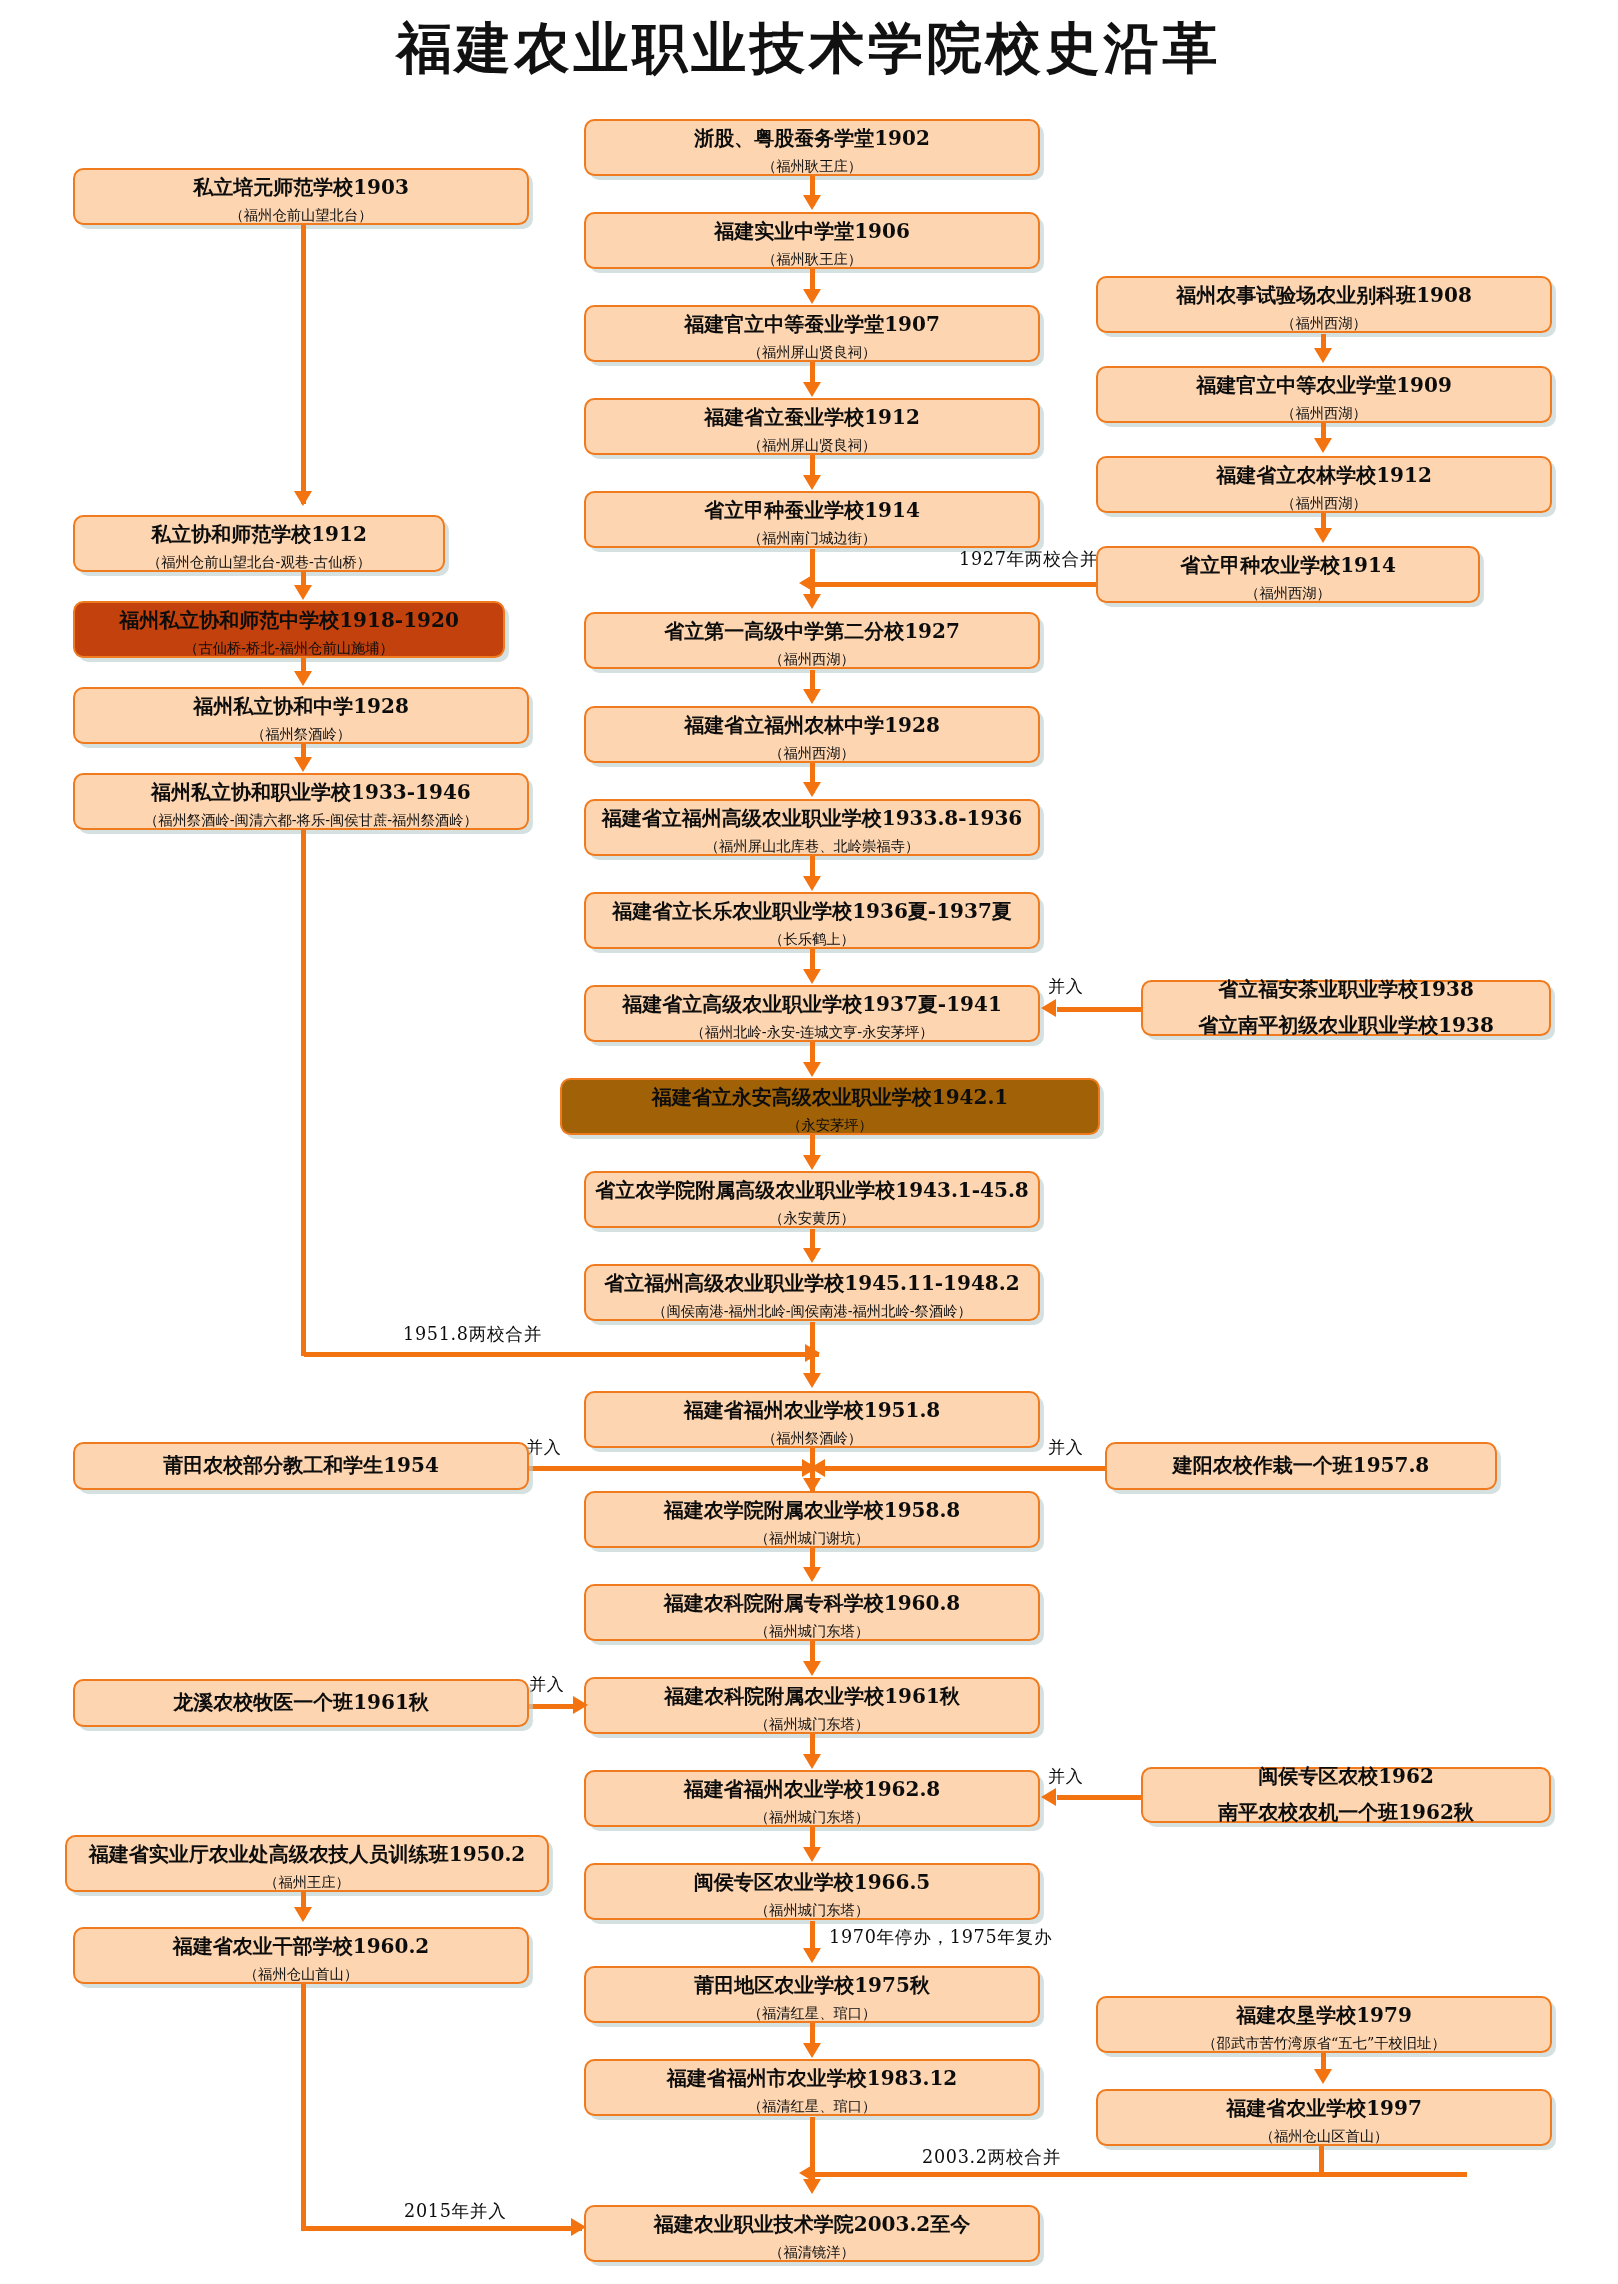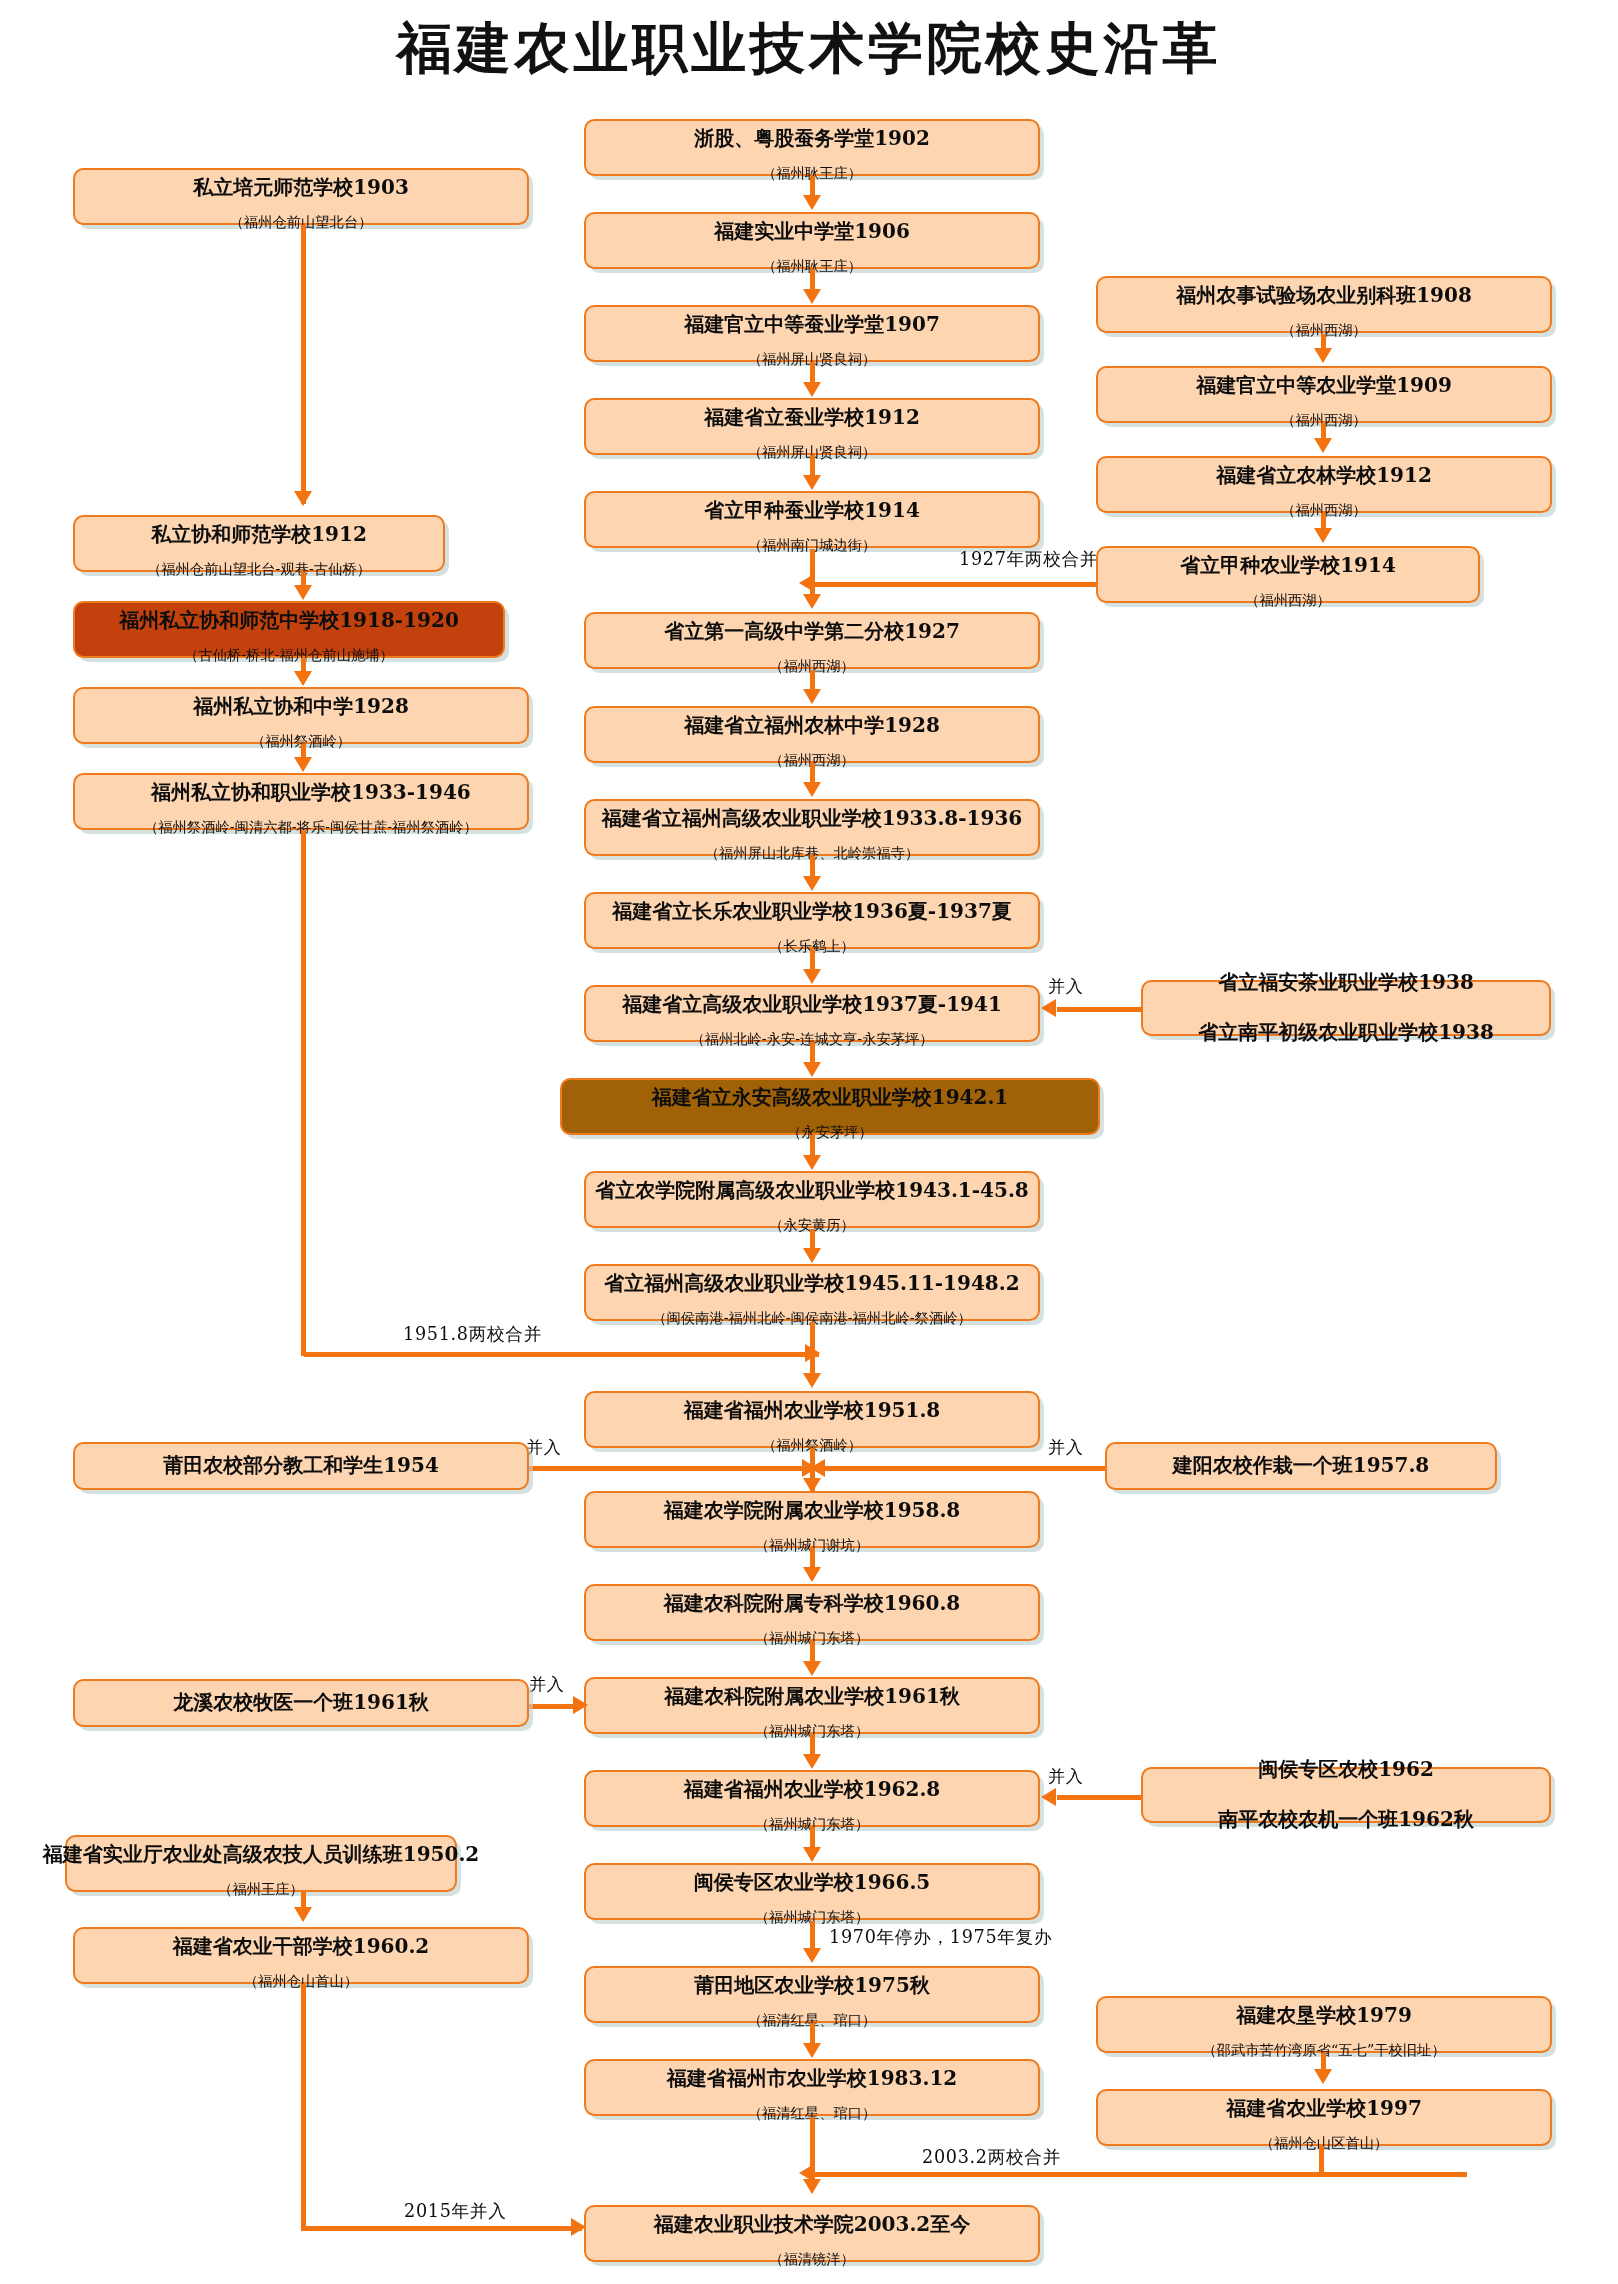--- a/index.html
+++ b/index.html
@@ -52,21 +52,21 @@
     line-height:1.08;
     white-space:nowrap;
   }
   .node .t2{
     font-family:"DejaVu Serif","Liberation Serif",serif;
     font-size:14.3px;
     line-height:1.12;
     margin-top:2px;
     white-space:nowrap;
   }
-  .node.two .t1{ margin:14px 0; }
+  .node.two .t1{ margin:7px 0; }
 
   
   .vline{
     position:absolute;
     width:4.6px;
     background:#F2730F;
   }
   .hline{
     position:absolute;
     height:4.6px;
@@ -336,21 +336,21 @@
   <div class="vline" style="left: 301px; top: 830px; height: 526px; background: rgb(242, 115, 15);"></div>
 
   <div class="node" style="left: 73px; top: 1442px; width: 456px; height: 48px; background: rgb(253, 213, 176); border-color: rgb(240, 123, 30);">
     <div class="t1">莆田农校部分教工和学生1954</div>
   </div>
 
   <div class="node" style="left: 73px; top: 1679px; width: 456px; height: 48px; background: rgb(253, 213, 176); border-color: rgb(240, 123, 30);">
     <div class="t1">龙溪农校牧医一个班1961秋</div>
   </div>
 
-  <div class="node two" style="left: 65px; top: 1835px; width: 392px; height: 57px; background: rgb(253, 213, 176); border-color: rgb(240, 123, 30);">
+  <div class="node two" style="left: 65px; top: 1835px; width: 484px; height: 57px; background: rgb(253, 213, 176); border-color: rgb(240, 123, 30);">
     <div class="t1">福建省实业厅农业处高级农技人员训练班1950.2</div>
     <div class="t2">（福州王庄）</div>
   </div>
   <div class="vline" style="left: 301px; top: 1892px; height: 26px; background: rgb(242, 115, 15);"></div>
   <div class="arrow-down" style="left:294px;top:1907px;"></div>
 
   <div class="node two" style="left: 73px; top: 1927px; width: 456px; height: 57px; background: rgb(253, 213, 176); border-color: rgb(240, 123, 30);">
     <div class="t1">福建省农业干部学校1960.2</div>
     <div class="t2">（福州仓山首山）</div>
   </div>

